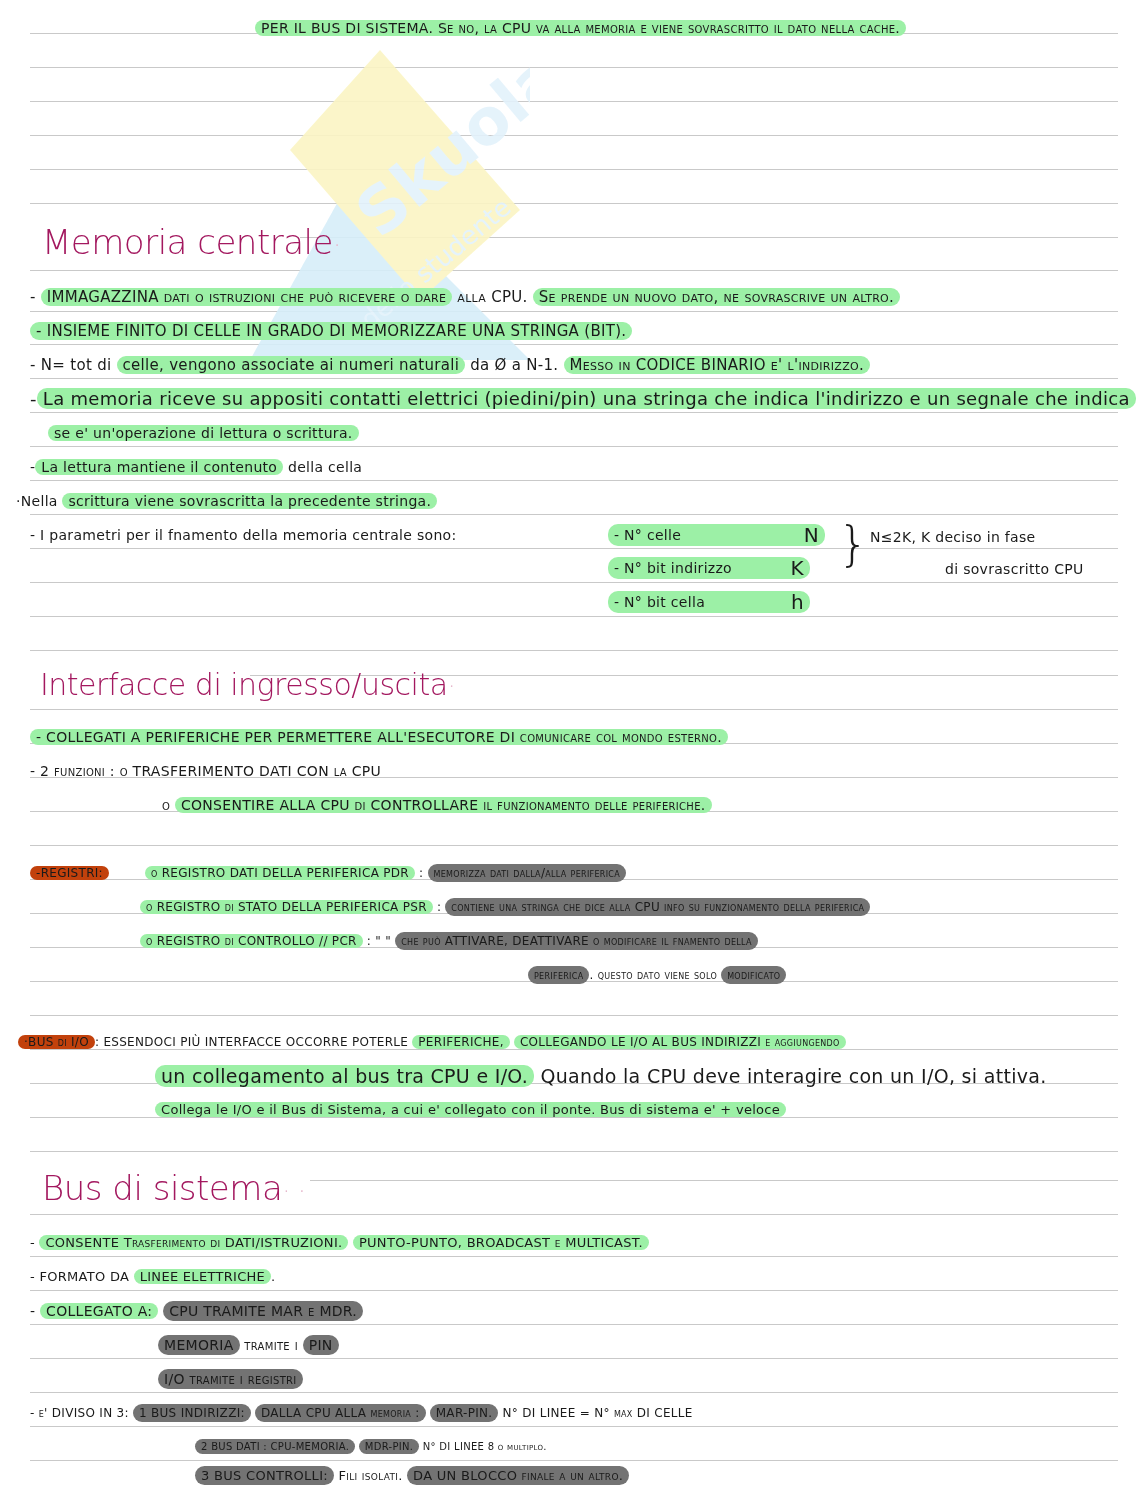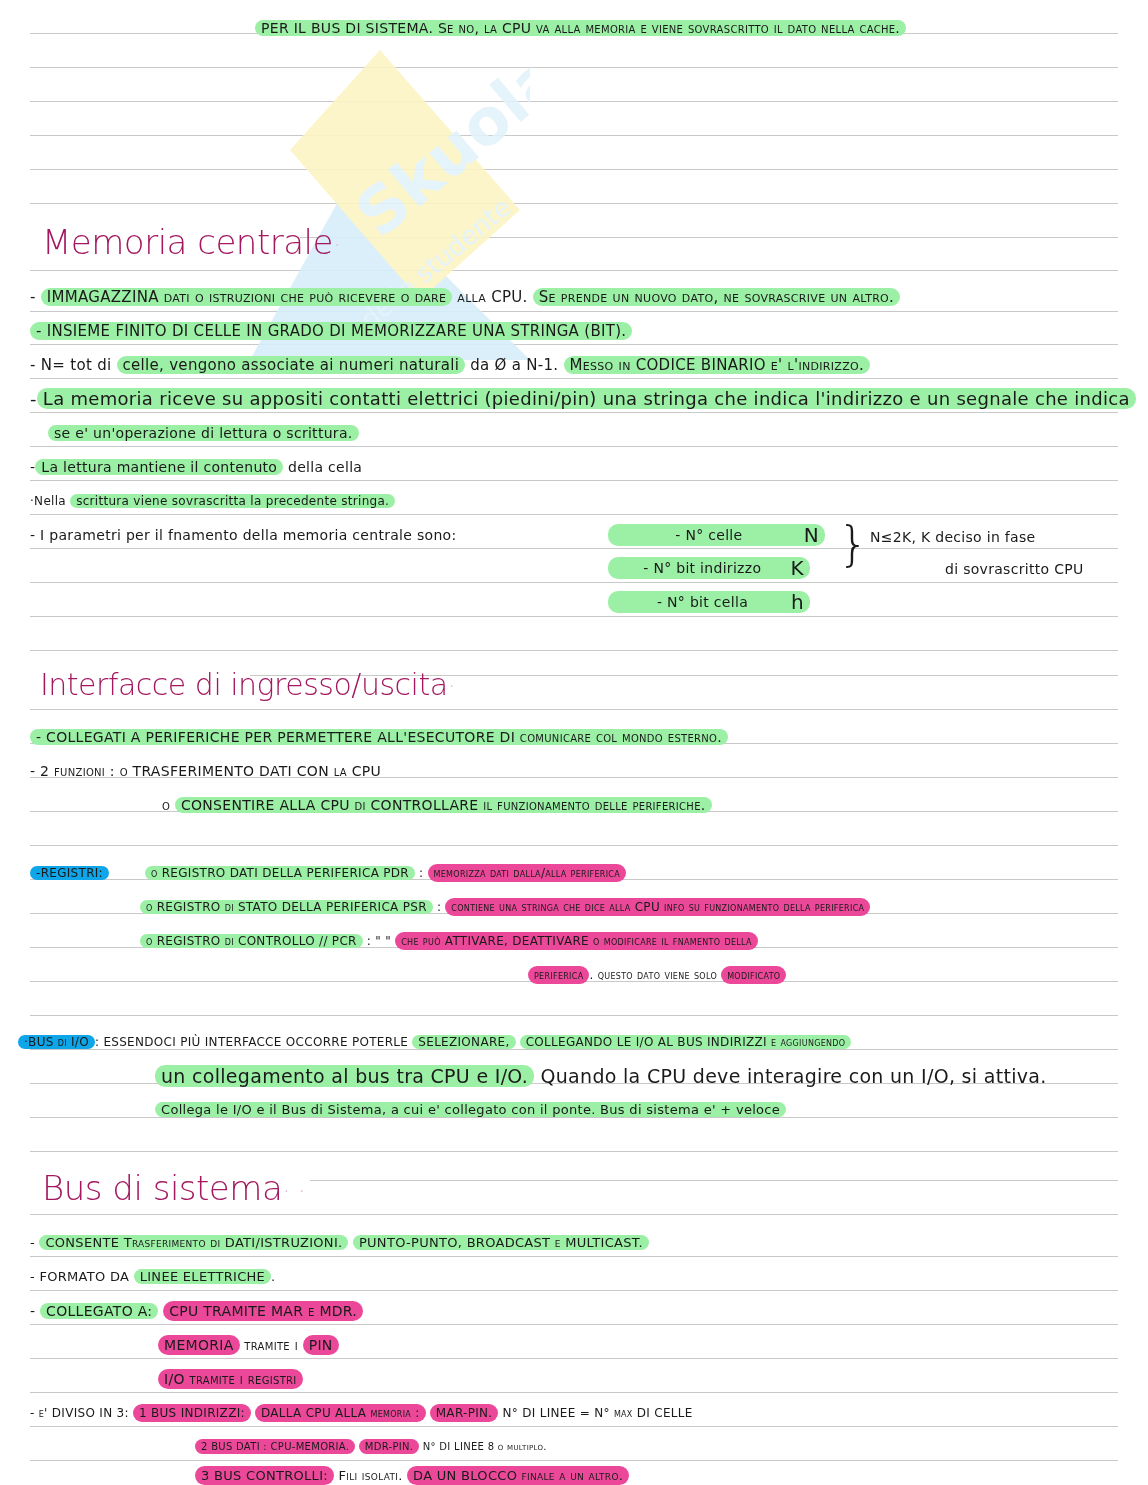--- a/index.html
+++ b/index.html
@@ -1,26 +1,26 @@
 <!DOCTYPE html>
 <html><head>
 <meta charset="utf-8">
 <style>
   html, body { margin:0; padding:0; background:#ffffff; }
   body { width:1148px; height:1485px; position:relative; overflow:hidden;
          font-family: "DejaVu Sans", sans-serif; color:#1a1a1a; }
   .rules { position:absolute; inset:0; pointer-events:none; }
   .rule { position:absolute; left:30px; width:1088px; height:1px; background:#c9c9c9; }
   .watermark { position:absolute; left:230px; top:40px; width:300px; height:320px; pointer-events:none; opacity:0.9; }
-  .line { position:absolute; white-space:nowrap; font-size:15px; line-height:22px; letter-spacing:0.3px;text-align:center; }
+  .line { position:absolute; white-space:nowrap; font-size:15px; line-height:22px; letter-spacing:0.3px; }
   .title { position:absolute; font-family:"DejaVu Sans", sans-serif; font-size:34px; color:#a3185f; font-weight:300; letter-spacing:-0.5px; }
   .title .dots { color:#e6b8cc; font-size:26px; }
   .hl-g { background:#9cf0a6; border-radius:10px; padding:0 6px; }
-  .hl-y { background:#ec4899; border-radius:10px; padding:2px 6px; }
-  .hl-b { background:#0ea5e9; border-radius:10px; padding:0 6px; }
+  .hl-y { background:#737373; border-radius:10px; padding:2px 6px; }
+  .hl-b { background:#c2410c; border-radius:10px; padding:0 6px; }
   .caps { font-variant:small-caps; }
   .big { font-size:20px; }
   .bracket { position:absolute; font-size:48px; line-height:48px; color:#1a1a1a; font-weight:200; }
 </style>
 </head>
 <body>
 
 <div class="rules">
   <div class="rule" style="top:33px"></div>
     <div class="rule" style="top:67px"></div>
@@ -93,21 +93,21 @@
 </div>
 <div class="line" style="top:388px;left:30px;font-size:18px">
   <span>-</span><span class="hl-g">La memoria riceve su appositi contatti elettrici (piedini/pin) una stringa che indica l'indirizzo e un segnale che indica</span>
 </div>
 <div class="line" style="top:422px;left:48px;font-size:14px">
   <span class="hl-g">se e' un'operazione di lettura o scrittura.</span>
 </div>
 <div class="line" style="top:456px;left:30px;font-size:14px">
   <span>-</span><span class="hl-g">La lettura mantiene il contenuto</span><span> della cella</span>
 </div>
-<div class="line" style="top:490px;left:30px;font-size:12px">
+<div class="line" style="top:490px;left:16px;font-size:14px">
   <span>·Nella </span><span class="hl-g">scrittura viene sovrascritta la precedente stringa.</span>
 </div>
 <div class="line" style="top:524px;left:30px;font-size:14px">
   <span>- I parametri per il fnamento della memoria centrale sono:</span>
 </div>
 
 <div class="line" style="top:524px;left:608px;font-size:14px">
   <span class="hl-g" style="display:inline-block;width:205px"><span>- N° celle</span><span class="big" style="float:right">N</span></span>
 </div>
 <div class="line" style="top:557px;left:608px;font-size:14px">
@@ -143,21 +143,21 @@
   <span class="hl-g">o REGISTRO di STATO DELLA PERIFERICA PSR</span> : <span class="hl-y">contiene una stringa che dice alla CPU info su funzionamento della periferica</span>
 </div>
 <div class="line caps" style="top:930px;left:140px;font-size:12px">
   <span class="hl-g">o REGISTRO di CONTROLLO //       PCR</span> :  <span>"           "</span> <span class="hl-y">che può ATTIVARE, DEATTIVARE o modificare il fnamento della</span>
 </div>
 <div class="line caps" style="top:964px;left:528px;font-size:12px">
   <span class="hl-y">periferica</span><span>. questo dato viene solo </span><span class="hl-y">modificato</span>
 </div>
 
 <div class="line caps" style="top:1031px;left:18px;font-size:12px">
-  <span class="hl-b">·BUS di I/O</span><span>: ESSENDOCI PIÙ INTERFACCE OCCORRE POTERLE </span><span class="hl-g">SELEZIONARE,</span> <span class="hl-g">COLLEGANDO LE I/O AL BUS INDIRIZZI e aggiungendo</span>
+  <span class="hl-b">·BUS di I/O</span><span>: ESSENDOCI PIÙ INTERFACCE OCCORRE POTERLE </span><span class="hl-g">PERIFERICHE,</span> <span class="hl-g">COLLEGANDO LE I/O AL BUS INDIRIZZI e aggiungendo</span>
 </div>
 <div class="line" style="top:1065px;left:155px;font-size:19px">
   <span class="hl-g">un collegamento al bus tra CPU e I/O.</span><span> Quando la CPU deve interagire con un I/O, si attiva.</span>
 </div>
 <div class="line" style="top:1099px;left:155px;font-size:13px">
   <span class="hl-g">Collega le I/O e il Bus di Sistema, a cui e' collegato con il ponte. Bus di sistema e' + veloce</span>
 </div>
 
 <div class="title" style="top:1168px;left:42px">
   <span>Bus di sistema</span><span class="dots">· ·</span>

